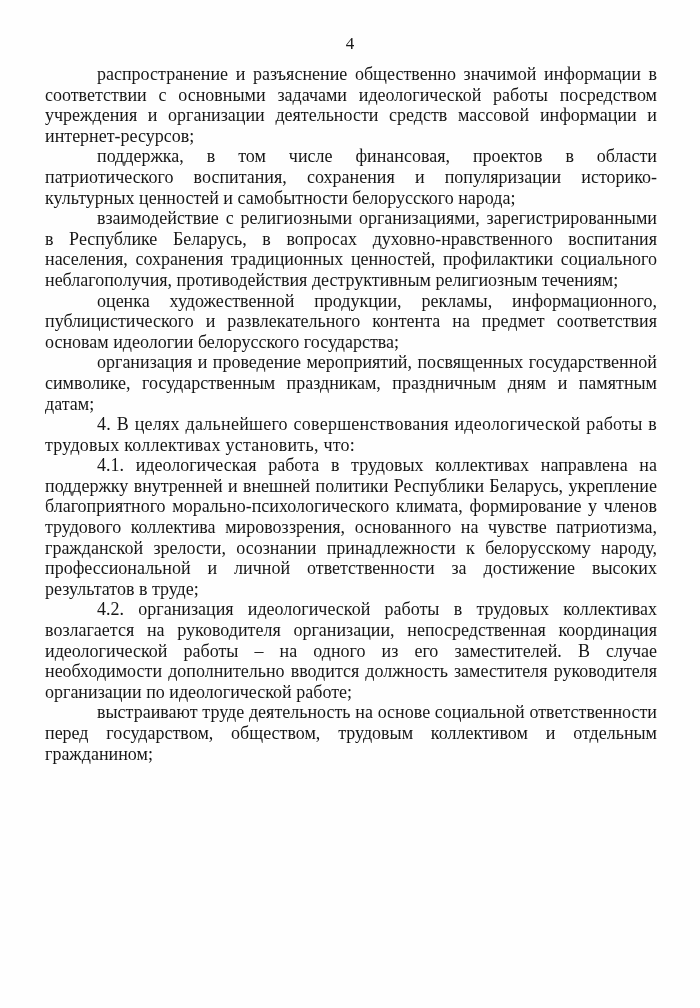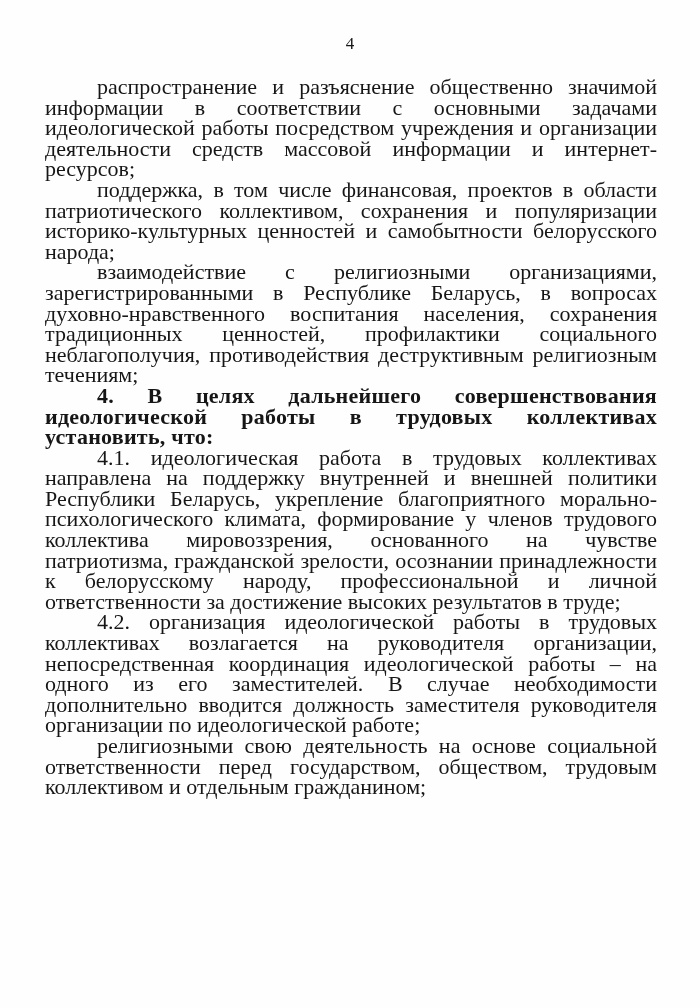--- a/index.html
+++ b/index.html
@@ -24,56 +24,57 @@
     width: 100%;
     text-align: center;
     font-size: 17px;
     line-height: 20px;
   }
   .doc-body {
     position: absolute;
     top: 64px;
     left: 45px;
     width: 612px;
-    font-size: 22px;
+    font-size: 18px;
     line-height: 20.6px;
     text-align: justify;
-    margin-top: 13px;
   }
   p.para {
     margin: 0;
     padding: 0;
     text-indent: 52px;
   }
   p.para.bold {
-    font-weight: bold;
+    font-weight: normal;
     letter-spacing: 0.25px;
   }
 </style>
 </head>
 <body>
 
 <div class="page">
   <div class="page-number">4</div>
 
   <div class="doc-body">
 
       <p class="para">распространение и разъяснение общественно значимой информации в соответствии с основными задачами идеологической работы посредством учреждения и организации деятельности средств массовой информации и интернет-ресурсов;</p>
 
 
-      <p class="para">поддержка, в том числе финансовая, проектов в области патриотического коллективом, сохранения и популяризации историко-культурных ценностей и самобытности белорусского народа;</p>
+      <p class="para">поддержка, в том числе финансовая, проектов в области патриотического воспитания, сохранения и популяризации историко-культурных ценностей и самобытности белорусского народа;</p>
 
       <p class="para">взаимодействие с религиозными организациями, зарегистрированными в Республике Беларусь, в вопросах духовно-нравственного воспитания населения, сохранения традиционных ценностей, профилактики социального неблагополучия, противодействия деструктивным религиозным течениям;</p>
 
+      <p class="para">оценка художественной продукции, рекламы, информационного, публицистического и развлекательного контента на предмет соответствия основам идеологии белорусского государства;</p>
 
+      <p class="para">организация и проведение мероприятий, посвященных государственной символике, государственным праздникам, праздничным дням и памятным датам;</p>
 
 
       <p class="para bold">4. В целях дальнейшего совершенствования идеологической работы в трудовых коллективах установить, что:</p>
 
       <p class="para">4.1. идеологическая работа в трудовых коллективах направлена на поддержку внутренней и внешней политики Республики Беларусь, укрепление благоприятного морально-психологического климата, формирование у членов трудового коллектива мировоззрения, основанного на чувстве патриотизма, гражданской зрелости, осознании принадлежности к белорусскому народу, профессиональной и личной ответственности за достижение высоких результатов в труде;</p>
 
       <p class="para">4.2. организация идеологической работы в трудовых коллективах возлагается на руководителя организации, непосредственная координация идеологической работы – на одного из его заместителей. В случае необходимости дополнительно вводится должность заместителя руководителя организации по идеологической работе;</p>
 
 
-      <p class="para">религиозными свою деятельность на основе социальной ответственности перед государством, обществом, трудовым коллективом и отдельным гражданином;</p>
+      <p class="para">выстраивают труде деятельность на основе социальной ответственности перед государством, обществом, трудовым коллективом и отдельным гражданином;</p>
 
     </div>
 </div>
 
 </body></html>

